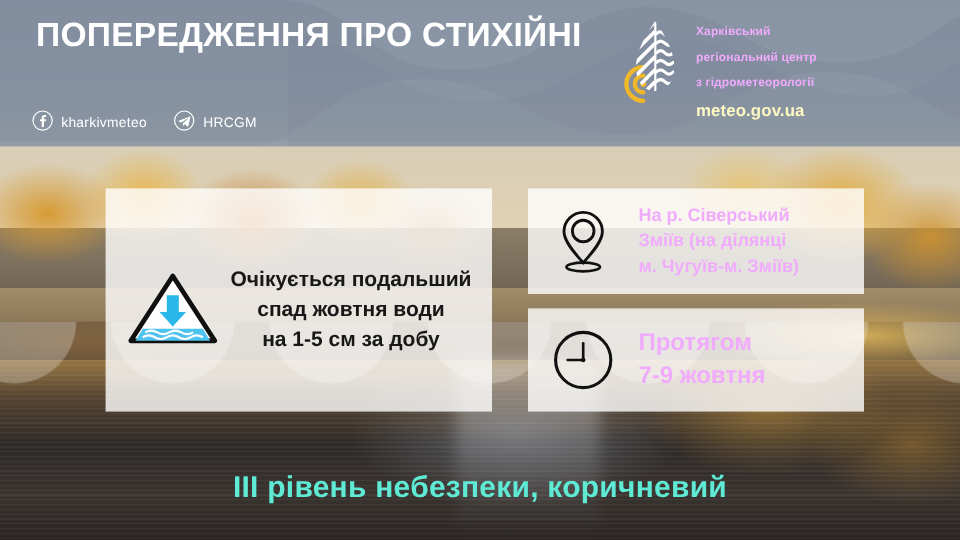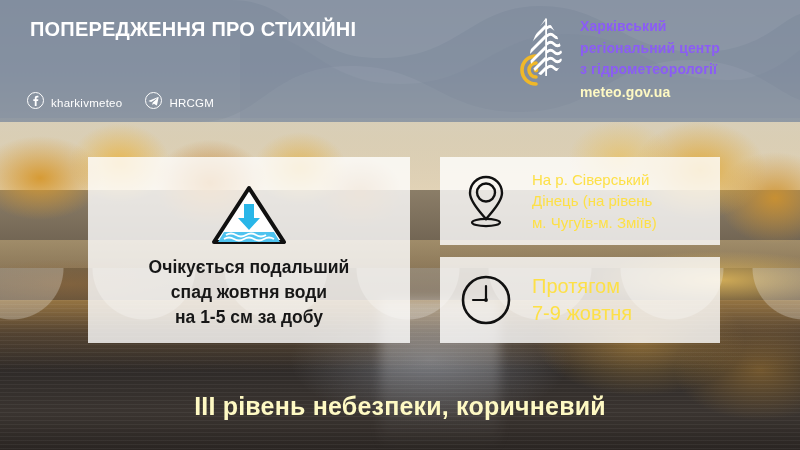--- a/index.html
+++ b/index.html
@@ -73,60 +73,60 @@
 
   
   .header {
     position:absolute; left:0; top:0; width:800px; height:122px;
     background:rgba(128,140,158,.80);
     overflow:hidden;
   }
   .header-waves { position:absolute; inset:0; opacity:.55; }
   .h-title {
     position:absolute; left:30px; top:14px; width:470px;
-    color:#ffffff; font-size:20px; font-weight:bold;
+    color:#ffffff; font-size:28px; font-weight:bold;
     line-height:30px; letter-spacing:.2px; text-transform:uppercase;
   }
   .h-social { position:absolute; left:27px; top:92px; display:flex; align-items:flex-end; gap:7px; }
   .soc-ic {
     width:17px; height:17px; border:1.4px solid #fff; border-radius:50%;
     display:flex; align-items:center; justify-content:center; flex:0 0 auto;
   }
   .soc-ic svg { display:block; }
   .soc-tx { color:#fff; font-size:11.5px; letter-spacing:.25px; }
   .soc-gap { width:9px; }
 
   .brand { position:absolute; left:516px; top:16px; display:flex; gap:12px; align-items:flex-start; }
   .brand-logo { width:52px; height:72px; flex:0 0 auto; }
-  .brand-tx { color:#8b5cf6; font-size:14px; font-weight:bold; line-height:21.5px; letter-spacing:.1px; }
+  .brand-tx { color:#f0abfc; font-size:10px; font-weight:bold; line-height:21.5px; letter-spacing:.1px; }
   .brand-url { color:#fef9c3; font-size:14px; font-weight:bold; line-height:22px; letter-spacing:.1px; }
 
   
   .card { position:absolute; background:rgba(255,255,255,.80); }
   .card-main { left:88px; top:157px; width:322px; height:186px; }
   .card-loc  { left:440px; top:157px; width:280px; height:88px; }
   .card-time { left:440px; top:257px; width:280px; height:86px; }
 
   .card-main-inner {
     width:100%; height:100%;
-    display:flex; flex-direction:column; align-items:center; justify-content:center;
+    display:flex; flex-direction:row; align-items:center; justify-content:center;
     gap:9px; padding-top:14px;
   }
   .main-text {
     color:#171717; font-size:17.5px; font-weight:bold; line-height:25px; text-align:center;
   }
   .row { width:100%; height:100%; display:flex; align-items:center; }
   .row-ic { width:92px; display:flex; align-items:center; justify-content:center; flex:0 0 auto; }
-  .row-tx { color:#fde047; font-size:15px; font-weight:normal; line-height:21.5px; }
+  .row-tx { color:#f0abfc; font-size:15px; font-weight:bold; line-height:21.5px; }
   .row-tx.big { font-size:20px; line-height:27px; }
 
   
   .warn {
     position:absolute; left:0; top:392px; width:800px; text-align:center;
-    color:#fef9c3; font-size:25px; font-weight:bold; letter-spacing:.2px;
+    color:#5eead4; font-size:25px; font-weight:bold; letter-spacing:.2px;
   }
 </style>
 </head>
 <body>
 
 <div id="stage">
 
   <div class="bg">
     <div class="bg-sky"></div>
     <div class="bg-trees"></div>
@@ -238,21 +238,21 @@
     <div class="row">
       <div class="row-ic">
         <svg width="42" height="54" viewBox="0 0 42 54">
           <path d="M21,3 C12.2,3 5,10.2 5,19 C5,28.5 17,40 21,45 C25,40 37,28.5 37,19 C37,10.2 29.8,3 21,3 Z" fill="none" stroke="#111111" stroke-width="2.4"></path>
           <circle cx="21" cy="18.5" r="9" fill="none" stroke="#111111" stroke-width="2.4"></circle>
           <ellipse cx="21" cy="48.5" rx="14" ry="3.6" fill="none" stroke="#111111" stroke-width="2.2"></ellipse>
         </svg>
       </div>
       <div class="row-tx">
         <div>На р. Сіверський</div>
-        <div>Дінець (на рівень</div>
+        <div>Зміїв (на ділянці</div>
         <div>м. Чугуїв-м. Зміїв)</div>
       </div>
     </div>
   </div>
 
   <div class="card card-time">
     <div class="row">
       <div class="row-ic">
         <svg width="52" height="52" viewBox="0 0 52 52">
           <circle cx="26" cy="26" r="23" fill="none" stroke="#111111" stroke-width="2.6"></circle>

